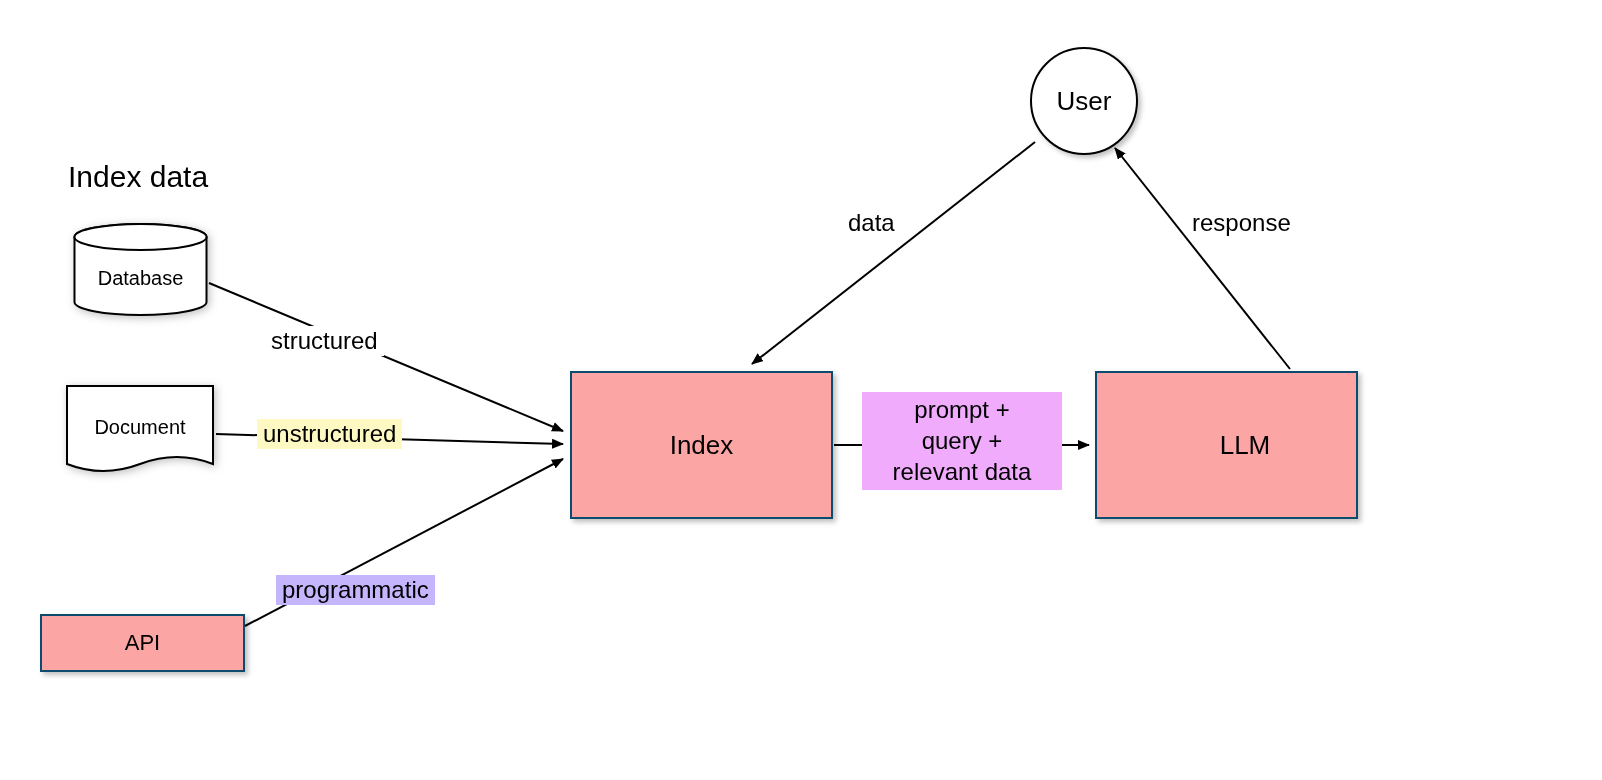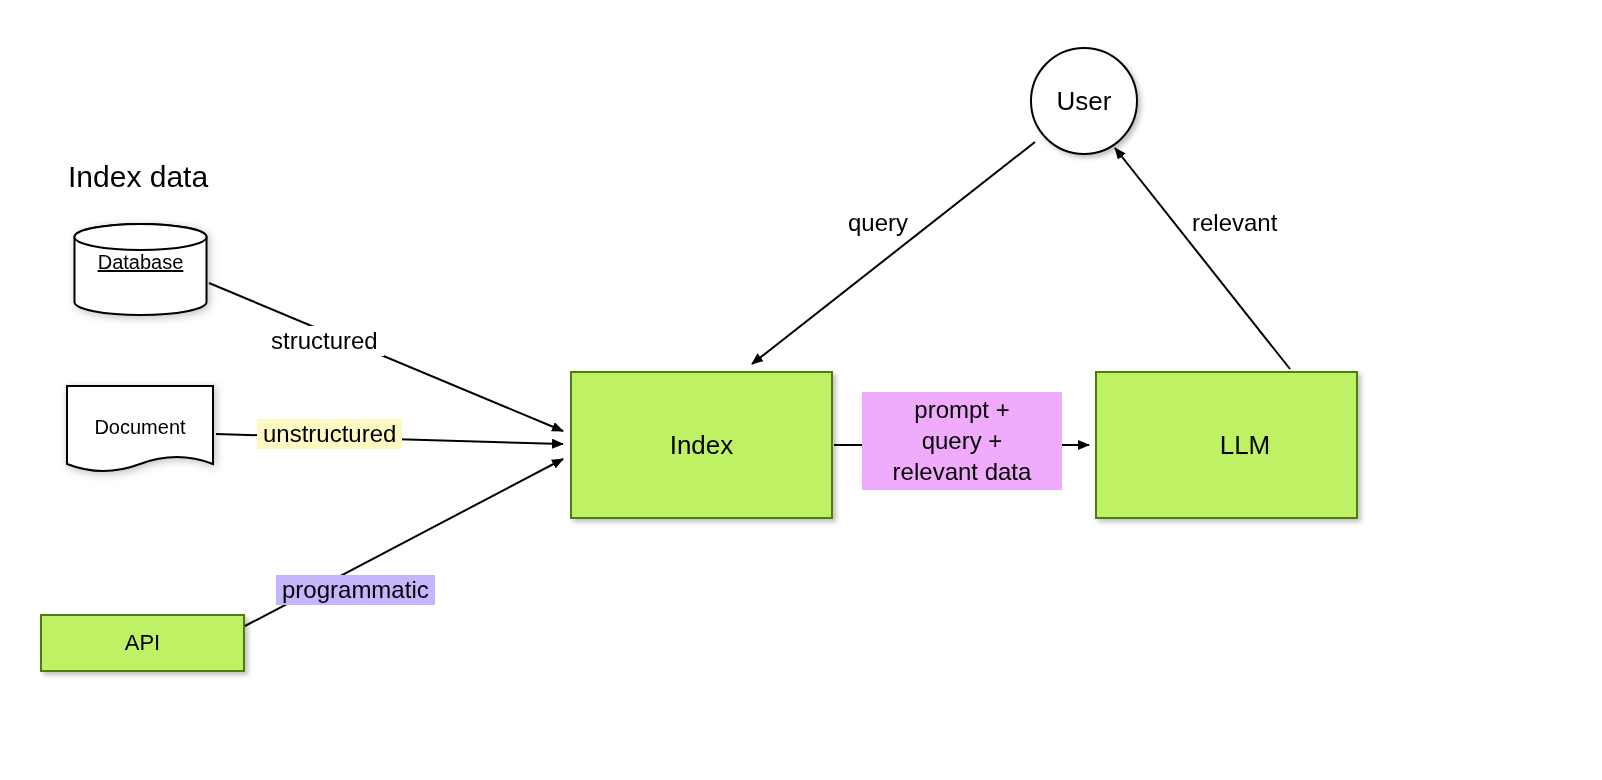--- a/index.html
+++ b/index.html
@@ -16,22 +16,22 @@
       color: #000;
       font-size: 24px;
       line-height: 1.1;
     }
     .header {
       font-size: 30px;
       font-weight: 400;
     }
     .node-box {
       position: absolute;
-      background: #bef264;
-      border: 2px solid #4d7c0f;
+      background: #fca5a5;
+      border: 2px solid #0c4a6e;
       box-shadow: 3px 3px 5px rgba(0,0,0,0.25);
       display: flex;
       align-items: center;
       justify-content: center;
       font-size: 26px;
     }
     .node-circle {
       position: absolute;
       background: #fff;
       border: 2px solid #000;
@@ -74,21 +74,21 @@
 <body>
 
 <div class="label header" style="left:68px; top:160px;">Index data</div>
 
 <div class="cylinder" style="left:73px; top:223px; width:135px; height:93px;">
   <svg width="135" height="93" viewBox="0 0 135 93">
     <ellipse cx="67.5" cy="14" rx="66" ry="13" fill="#fff" stroke="#000" stroke-width="2"></ellipse>
     <path d="M 1.5 14 L 1.5 79 A 66 13 0 0 0 133.5 79 L 133.5 14" fill="#fff" stroke="#000" stroke-width="2"></path>
     <ellipse cx="67.5" cy="14" rx="66" ry="13" fill="#fff" stroke="#000" stroke-width="2"></ellipse>
   </svg>
-  <div class="shape-label" style="top:28px;text-decoration:underline;">Database</div>
+  <div class="shape-label" style="top:44px;">Database</div>
 </div>
 
 <div class="document-shape" style="left:65px; top:384px; width:150px; height:96px;">
   <svg width="150" height="96" viewBox="0 0 150 96">
     <path d="M 2 2 L 148 2 L 148 80 Q 112 66 75 80 Q 38 94 2 80 Z" fill="#fff" stroke="#000" stroke-width="2"></path>
   </svg>
   <div class="shape-label" style="top:32px;">Document</div>
 </div>
 
 <div class="node-box" style="left:40px; top:614px; width:205px; height:58px; font-size:22px;">
@@ -123,17 +123,17 @@
   <line x1="1035" y1="142" x2="752" y2="364" stroke="#000" stroke-width="2" marker-end="url(#arrowhead)"></line>
 
   <line x1="834" y1="445" x2="1089" y2="445" stroke="#000" stroke-width="2" marker-end="url(#arrowhead)"></line>
 
   <line x1="1290" y1="369" x2="1115" y2="148" stroke="#000" stroke-width="2" marker-end="url(#arrowhead)"></line>
 </svg>
 
 <div class="label" style="left:265px; top:326px; background:#fff; padding:2px 6px;">structured</div>
 <div class="label" style="left:257px; top:419px; background:#fef9c3; padding:2px 6px;">unstructured</div>
 <div class="label" style="left:276px; top:575px; background:#c4b5fd; padding:2px 6px;">programmatic</div>
-<div class="label" style="left:848px; top:210px;">query</div>
+<div class="label" style="left:848px; top:210px;">data</div>
 <div class="label multiline" style="left:862px; top:392px; width:200px; background:#f0abfc; padding:2px 4px; white-space:pre-line;">prompt +
 query +
 relevant data</div>
-<div class="label" style="left:1192px; top:210px;">relevant</div>
+<div class="label" style="left:1192px; top:210px;">response</div>
 
 </body></html>

